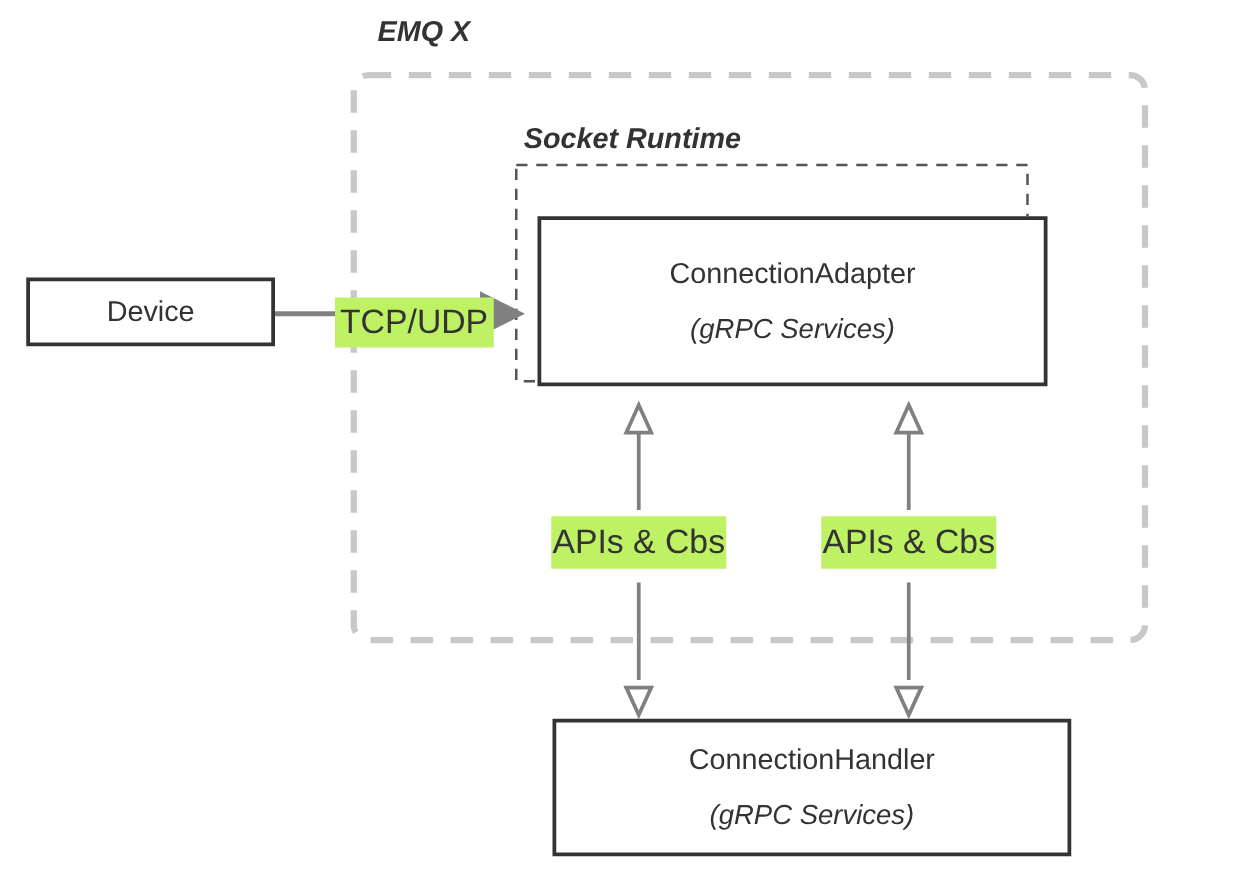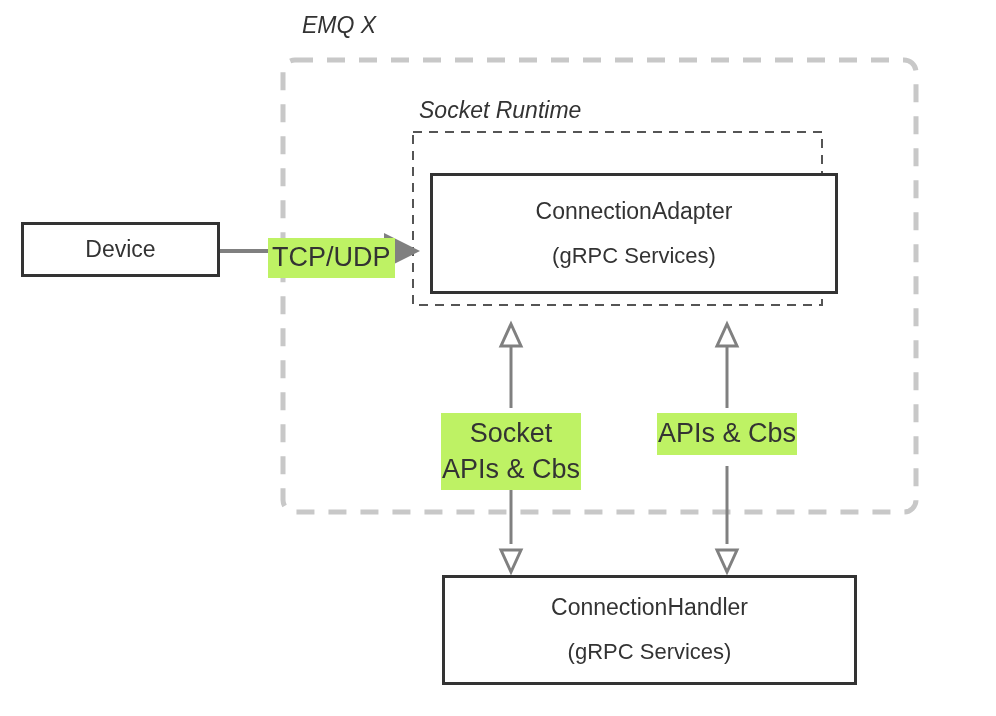--- a/index.html
+++ b/index.html
@@ -25,51 +25,52 @@
   svg.layer {
     position: absolute;
     left: 0;
     top: 0;
     width: 996px;
     height: 716px;
   }
   .zone-label {
     position: absolute;
     font-style: italic;
-    font-weight: normal;
+    font-weight: bold;
     font-size: 23px;
     color: #333333;
     white-space: nowrap;
     line-height: 1;
   }
   #emqx-label { left: 302px; top: 14px; }
   #exproto-label { left: 419px; top: 99px; }
 
   .node-box {
     position: absolute;
     box-sizing: border-box;
     background: #ffffff;
     border: 3px solid #333333;
     display: flex;
     flex-direction: column;
     align-items: center;
     justify-content: center;
   }
   #device-box { left: 21px; top: 222px; width: 199px; height: 55px; }
-  #adapter-box { left: 430px; top: 173px; width: 408px; height: 121px; }
+  #adapter-box { left: 430px; top: 173px; width: 408px; height: 136px; }
   #handler-box { left: 442px; top: 575px; width: 415px; height: 110px; }
 
   .node-title {
     font-size: 23px;
     color: #333333;
     line-height: 1.25;
     white-space: nowrap;
   }
   .node-subtitle {
     font-size: 22px;
+    font-style: italic;
     color: #333333;
     line-height: 1.3;
     margin-top: 16px;
     white-space: nowrap;
   }
 
   .edge-label {
     position: absolute;
     font-size: 27px;
     color: #333333;
@@ -142,21 +143,20 @@
   </div>
 
   <div class="node-box" id="handler-box">
     <div class="node-title">ConnectionHandler</div>
     <div class="node-subtitle">(gRPC Services)</div>
   </div>
 
   <div class="edge-label" id="tcpudp-label">TCP/UDP</div>
 
   <div class="edge-label" id="socket-label">
-    <div>Socket</div>
     <div>APIs &amp; Cbs</div>
   </div>
 
   <div class="edge-label" id="pubsub-label">
     <div>APIs &amp; Cbs</div>
   </div>
 
 </div>
 
 </body></html>

